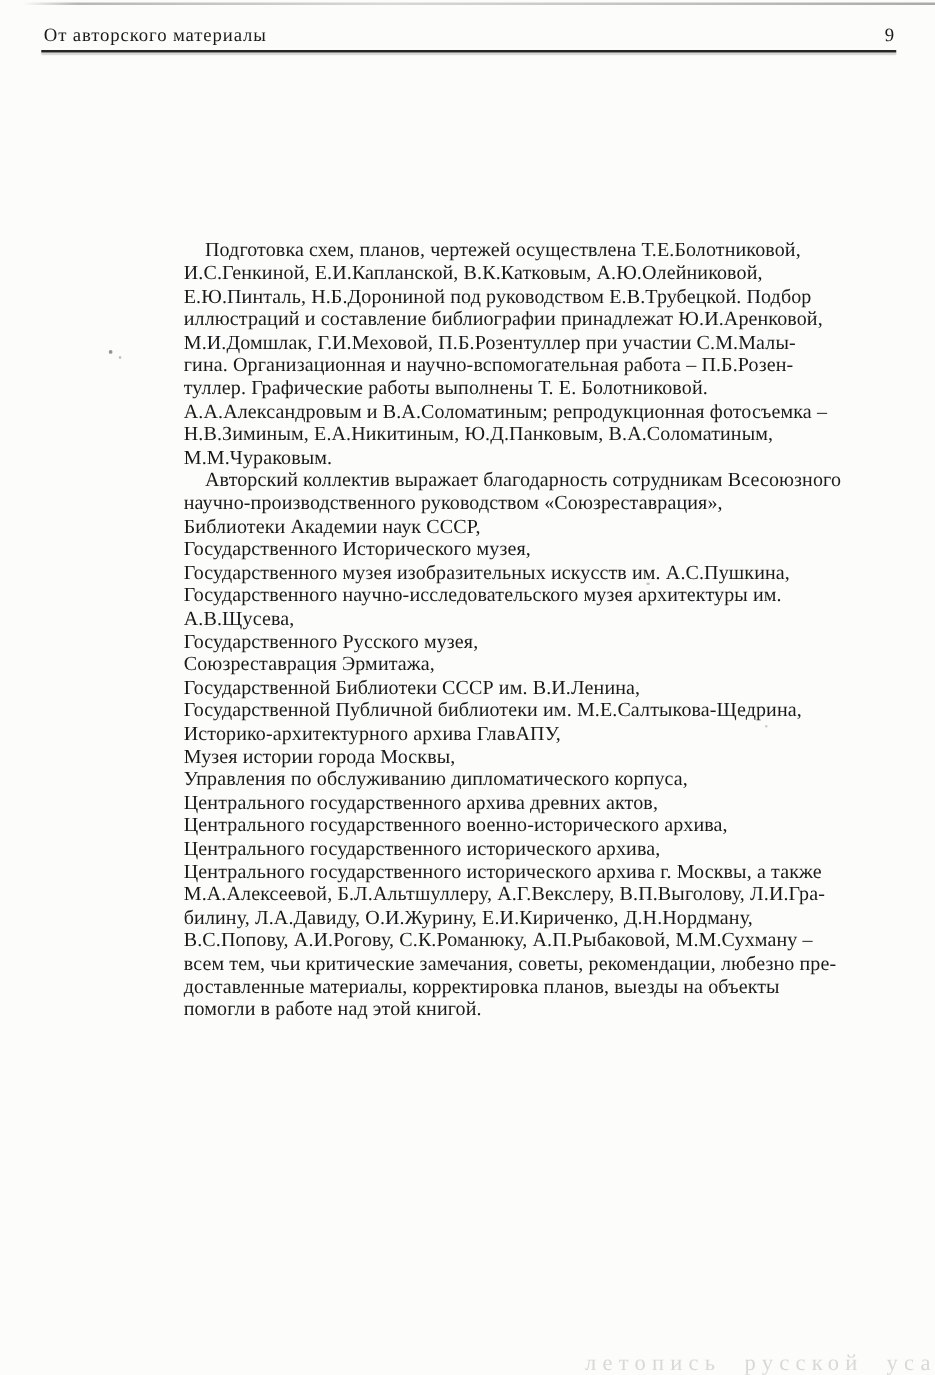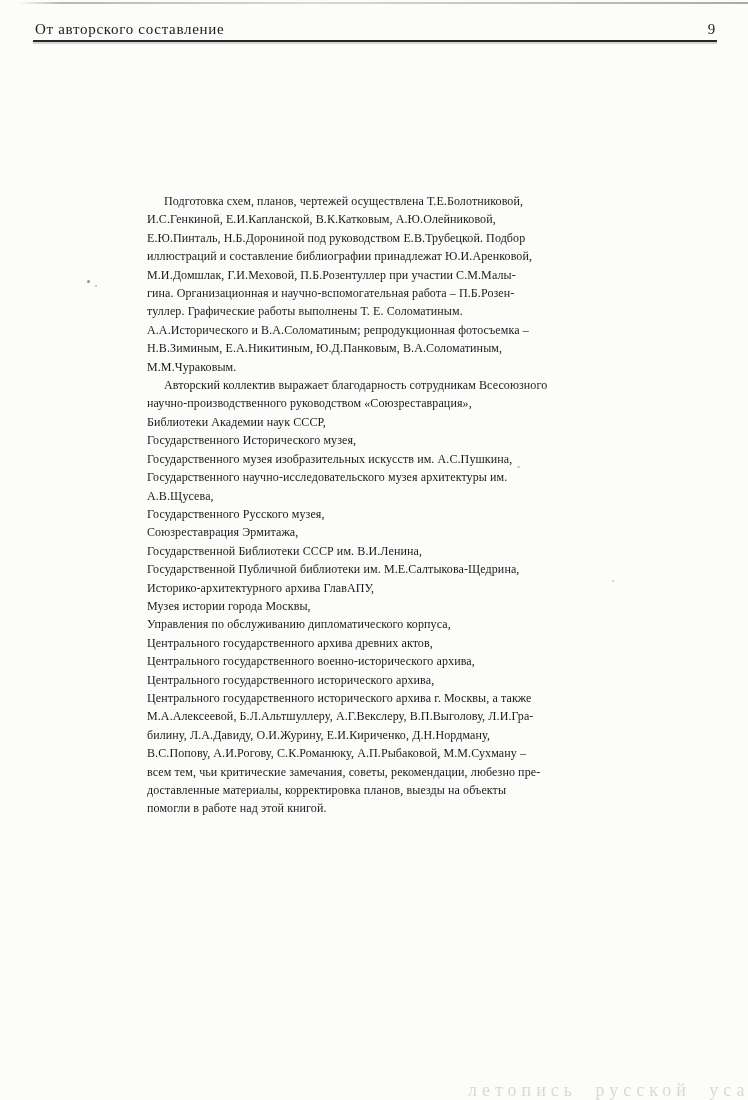--- a/index.html
+++ b/index.html
@@ -58,21 +58,21 @@
     width: 684px;
     height: 2px;
     background: #262626;
     box-shadow: 0 2px 1px rgba(20,20,20,0.18);
   }
   .body-text {
     position: absolute;
     left: 147px;
     top: 192px;
     width: 563px;
-    font-size: 12px;
+    font-size: 16px;
     line-height: 18.4px;
     letter-spacing: 0.1px;
   }
   .body-text .line {
     white-space: pre;
   }
   .body-text .line.indent {
     padding-left: 17px;
   }
   .watermark {
@@ -96,35 +96,35 @@
   .speck.s4 { left: 612px; top: 580px; width: 2px; height: 2px; opacity: .25; }
 </style>
 </head>
 <body>
 
 <div class="page">
 
   <div class="scan-edge-top"></div>
 
   <div class="running-header">
-    <span class="header-title">От авторского составление</span>
+    <span class="header-title">От авторского материалы</span>
     <span class="page-number">9</span>
   </div>
 
   <div class="header-rule"></div>
 
   <div class="body-text">
       <div class="line indent">Подготовка схем, планов, чертежей осуществлена Т.Е.Болотниковой,</div>
       <div class="line">И.С.Генкиной, Е.И.Капланской, В.К.Катковым, А.Ю.Олейниковой,</div>
       <div class="line">Е.Ю.Пинталь, Н.Б.Дорониной под руководством Е.В.Трубецкой. Подбор</div>
       <div class="line">иллюстраций и составление библиографии принадлежат Ю.И.Аренковой,</div>
       <div class="line">М.И.Домшлак, Г.И.Меховой, П.Б.Розентуллер при участии С.М.Малы-</div>
       <div class="line">гина. Организационная и научно-вспомогательная работа – П.Б.Розен-</div>
-      <div class="line">туллер. Графические работы выполнены Т. Е. Соломатиным.</div>
-      <div class="line">А.А.Исторического и В.А.Соломатиным; репродукционная фотосъемка –</div>
+      <div class="line">туллер. Графические работы выполнены Т. Е. Болотниковой.</div>
+      <div class="line">А.А.Александровым и В.А.Соломатиным; репродукционная фотосъемка –</div>
       <div class="line">Н.В.Зиминым, Е.А.Никитиным, Ю.Д.Панковым, В.А.Соломатиным,</div>
       <div class="line">М.М.Чураковым.</div>
       <div class="line indent">Авторский коллектив выражает благодарность сотрудникам Всесоюзного</div>
       <div class="line">научно-производственного руководством «Союзреставрация»,</div>
       <div class="line">Библиотеки Академии наук СССР,</div>
       <div class="line">Государственного Исторического музея,</div>
       <div class="line">Государственного музея изобразительных искусств им. А.С.Пушкина,</div>
       <div class="line">Государственного научно-исследовательского музея архитектуры им.</div>
       <div class="line">А.В.Щусева,</div>
       <div class="line">Государственного Русского музея,</div>

